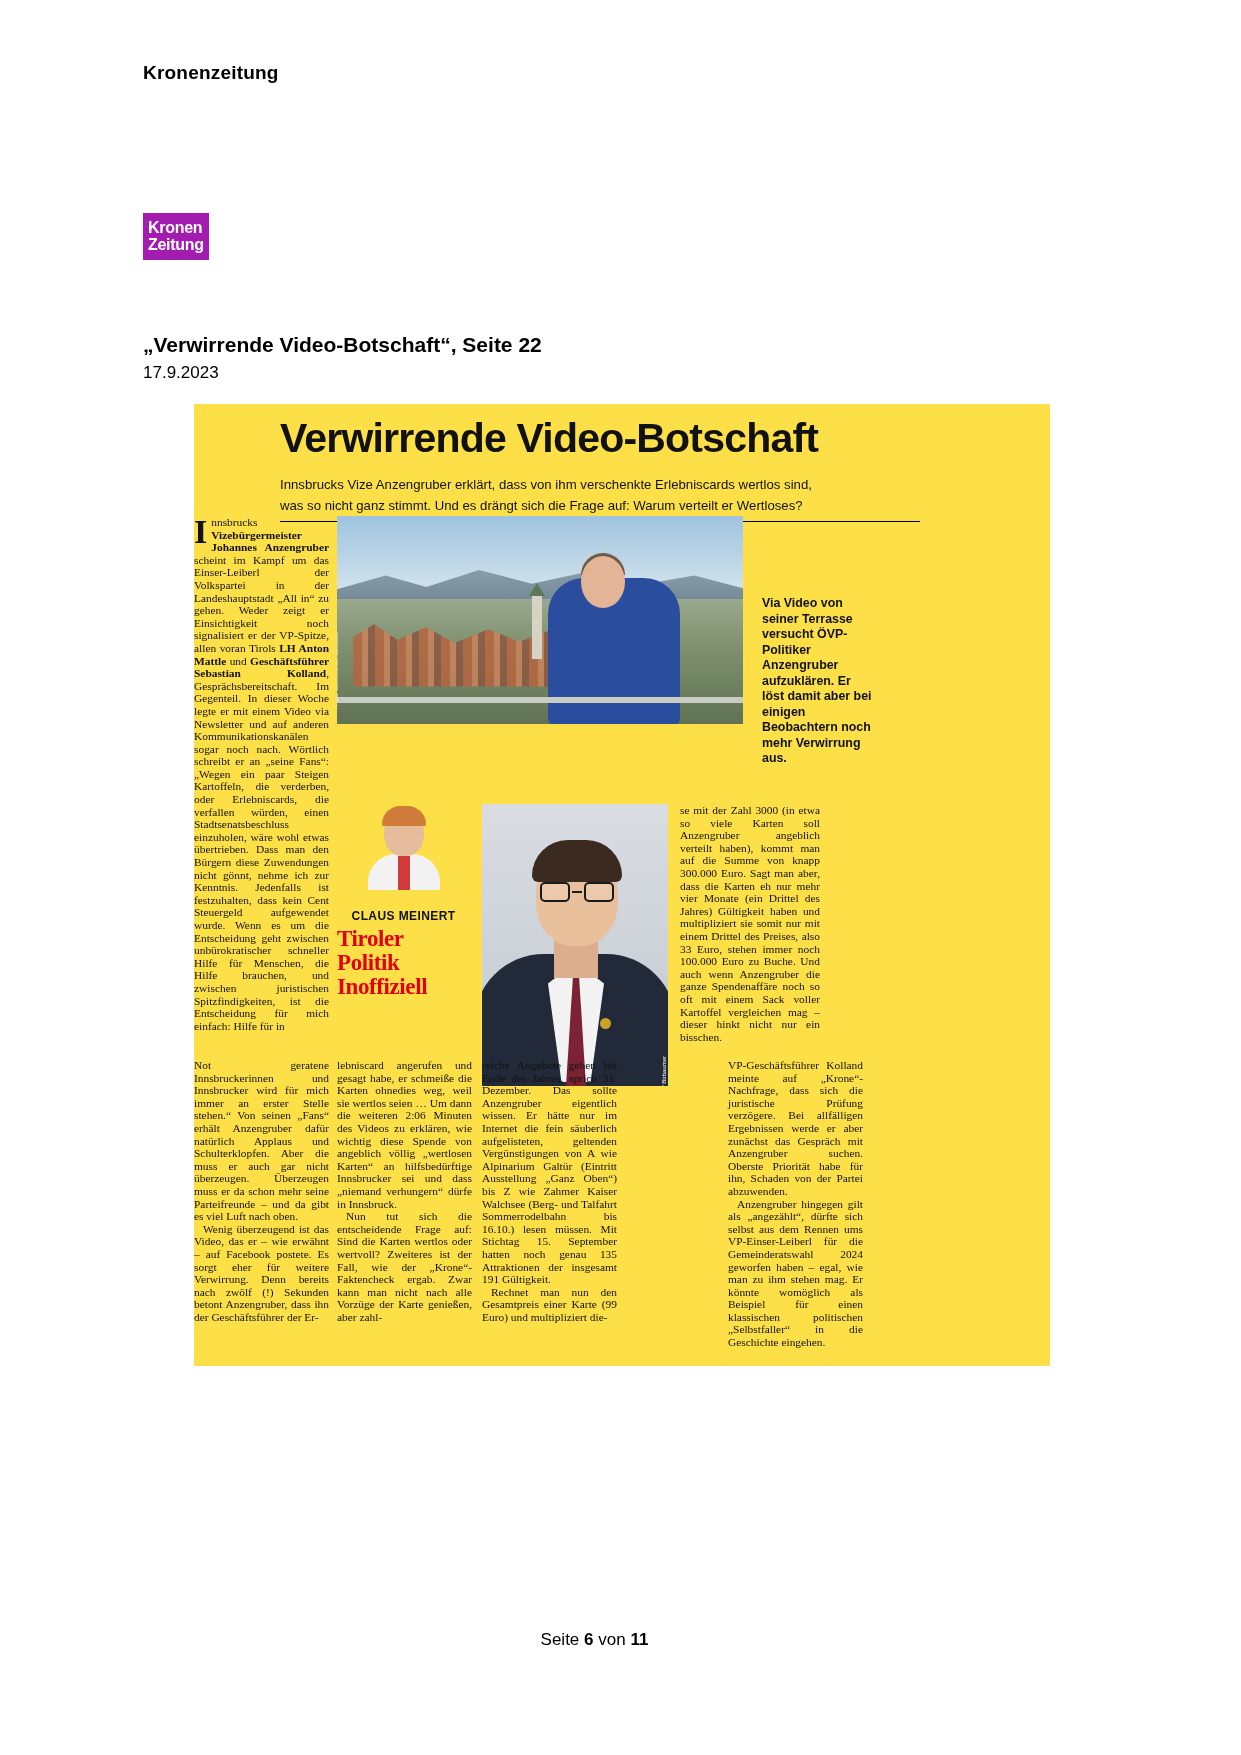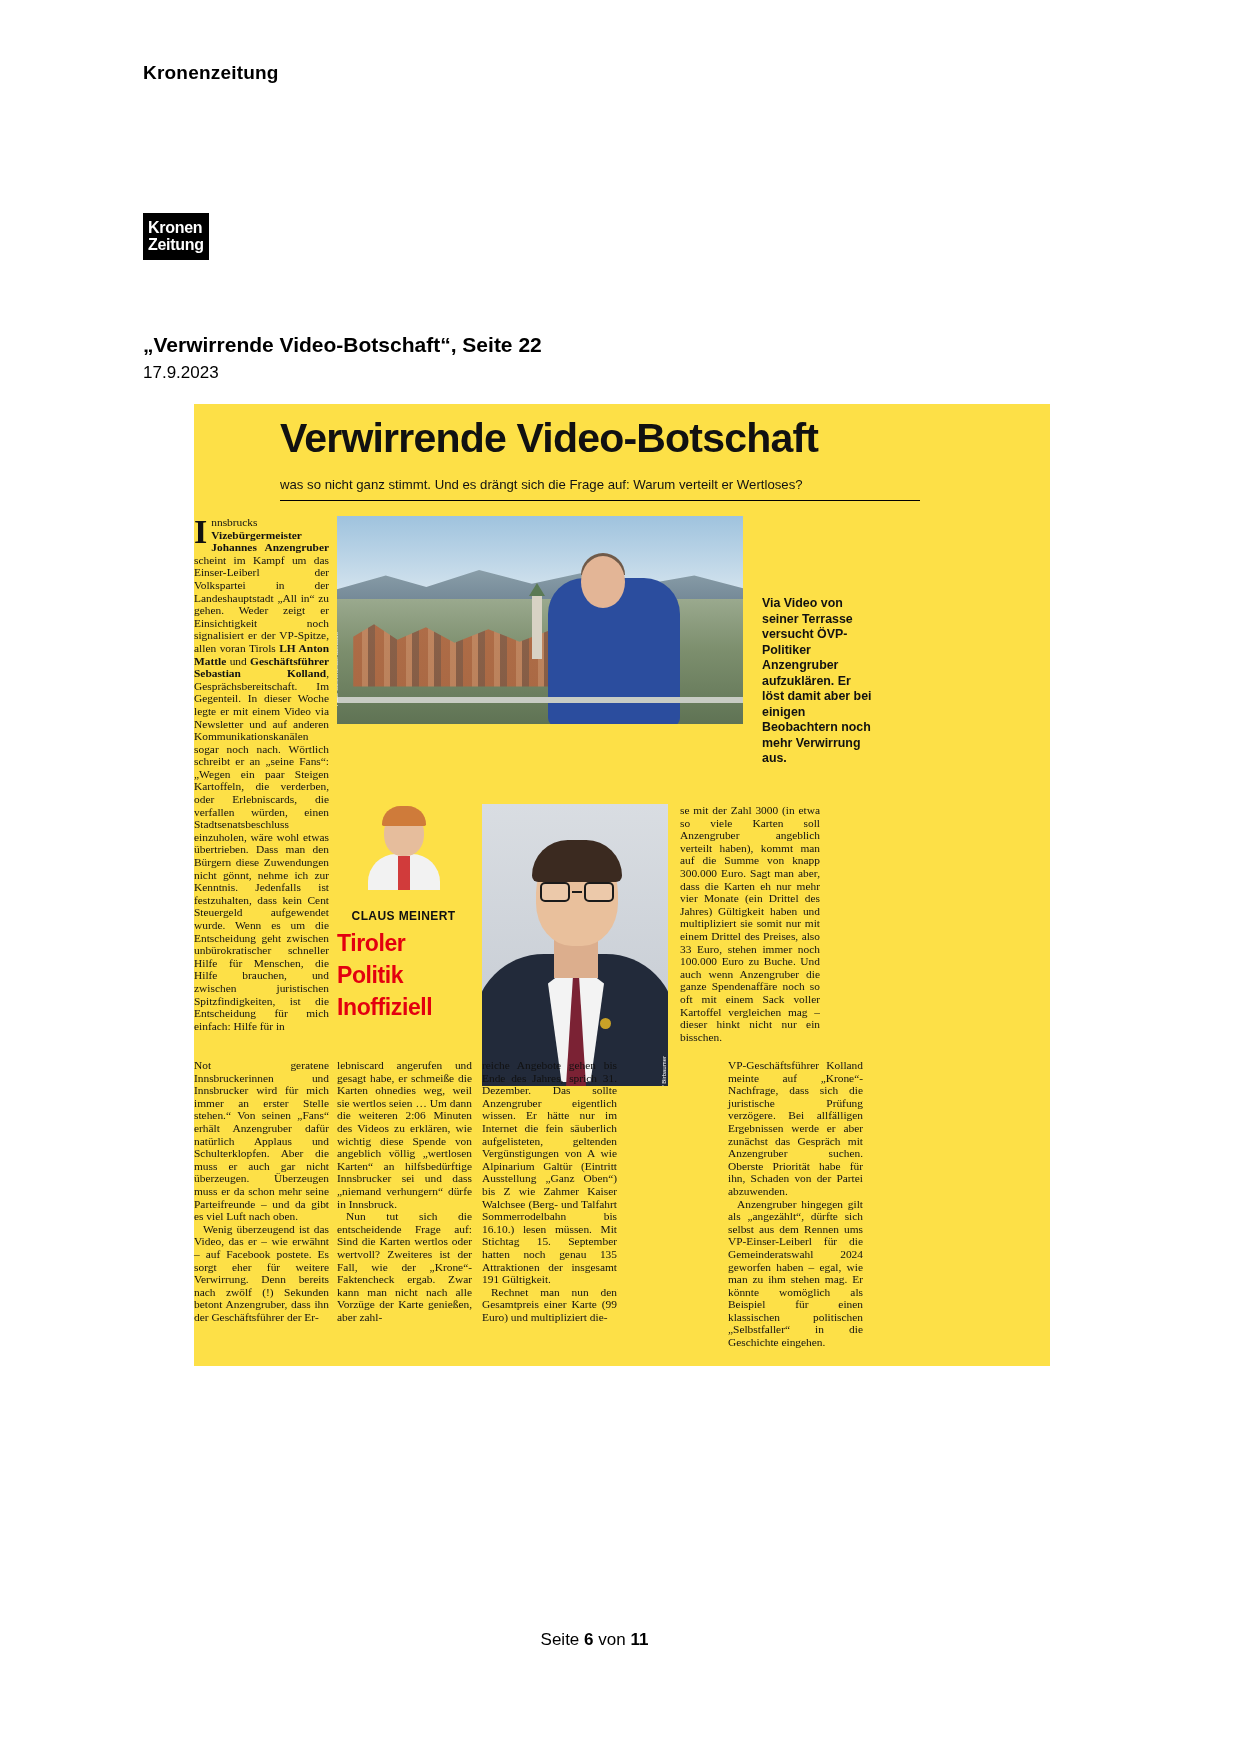--- a/index.html
+++ b/index.html
@@ -31,21 +31,21 @@
     font-weight: bold;
     letter-spacing: 0.2px;
   }
 
   .logo-box {
     position: absolute;
     left: 143px;
     top: 213px;
     width: 66px;
     height: 47px;
-    background: #000000;
+    background: #a21caf;
     color: #fff;
     font-family: "Liberation Sans", sans-serif;
     font-weight: bold;
     font-size: 16px;
     line-height: 17px;
     padding: 6px 4px 0 5px;
     box-sizing: border-box;
     letter-spacing: -0.3px;
   }
   .logo-box .l2 { display: block; }
@@ -238,23 +238,23 @@
   .kol-photo .tie {
     position:absolute; left:36px; top:52px; width:12px; height:34px;
     background:#d13b3b;
   }
   .kol-name {
     font-family:"Liberation Sans", sans-serif;
     font-weight:bold; font-size:12px; text-align:center;
     letter-spacing:0.4px; margin-top:19px;
   }
   .kol-title {
-    font-family:Liberation Sans, sans-serif;
+    font-family:Liberation Serif, serif;
     font-weight:bold; color:#e3000f;
-    font-size:23px; line-height:32px; margin-top:4px;
+    font-size:23px; line-height:24px; margin-top:4px;
     letter-spacing:-0.4px;
   }
   .kol-title .l2 { display:block; }
   .kol-text {
     font-family:"Liberation Sans", sans-serif;
     font-weight:bold; font-size:11.6px; line-height:13.6px;
     margin-top:9px;
     border-top:1px solid #000;
     padding-top:7px;
   }
@@ -355,20 +355,21 @@
   </div>
 
   <div class="art-head">„Verwirrende Video-Botschaft“, Seite 22</div>
   <div class="art-date">17.9.2023</div>
 
   <div class="clip">
 
     <div class="clip-title">Verwirrende Video-Botschaft</div>
 
     <div class="clip-sub">
+      <div>Innsbrucks Vize Anzengruber erklärt, dass von ihm verschenkte Erlebniscards wertlos sind,</div>
       <div>was so nicht ganz stimmt. Und es drängt sich die Frage auf: Warum verteilt er Wertloses?</div>
     </div>
 
     <div class="row-top">
 
       <div class="col col-a">
         <span class="dropcap">I</span>
         <p class="noind">nnsbrucks <b>Vizebürgermeister Johannes Anzengruber</b> scheint im Kampf um das Einser-Leiberl der Volkspartei in der Landeshauptstadt „All in“ zu gehen. Weder zeigt er Einsichtigkeit noch signalisiert er der VP-Spitze, allen voran Tirols <b>LH Anton Mattle</b> und <b>Geschäftsführer Sebastian Kolland</b>, Gesprächsbereitschaft. Im Gegenteil. In dieser Woche legte er mit einem Video via Newsletter und auf anderen Kommunikationskanälen sogar noch nach. Wörtlich schreibt er an „seine Fans“: „Wegen ein paar Steigen Kartoffeln, die verderben, oder Erlebniscards, die verfallen würden, einen Stadtsenatsbeschluss einzuholen, wäre wohl etwas übertrieben. Dass man den Bürgern diese Zuwendungen nicht gönnt, nehme ich zur Kenntnis. Jedenfalls ist festzuhalten, dass kein Cent Steuergeld aufgewendet wurde. Wenn es um die Entscheidung geht zwischen unbürokratischer schneller Hilfe für Menschen, die Hilfe brauchen, und zwischen juristischen Spitzfindigkeiten, ist die Entscheidung für mich einfach: Hilfe für in</p>
       </div>
 

